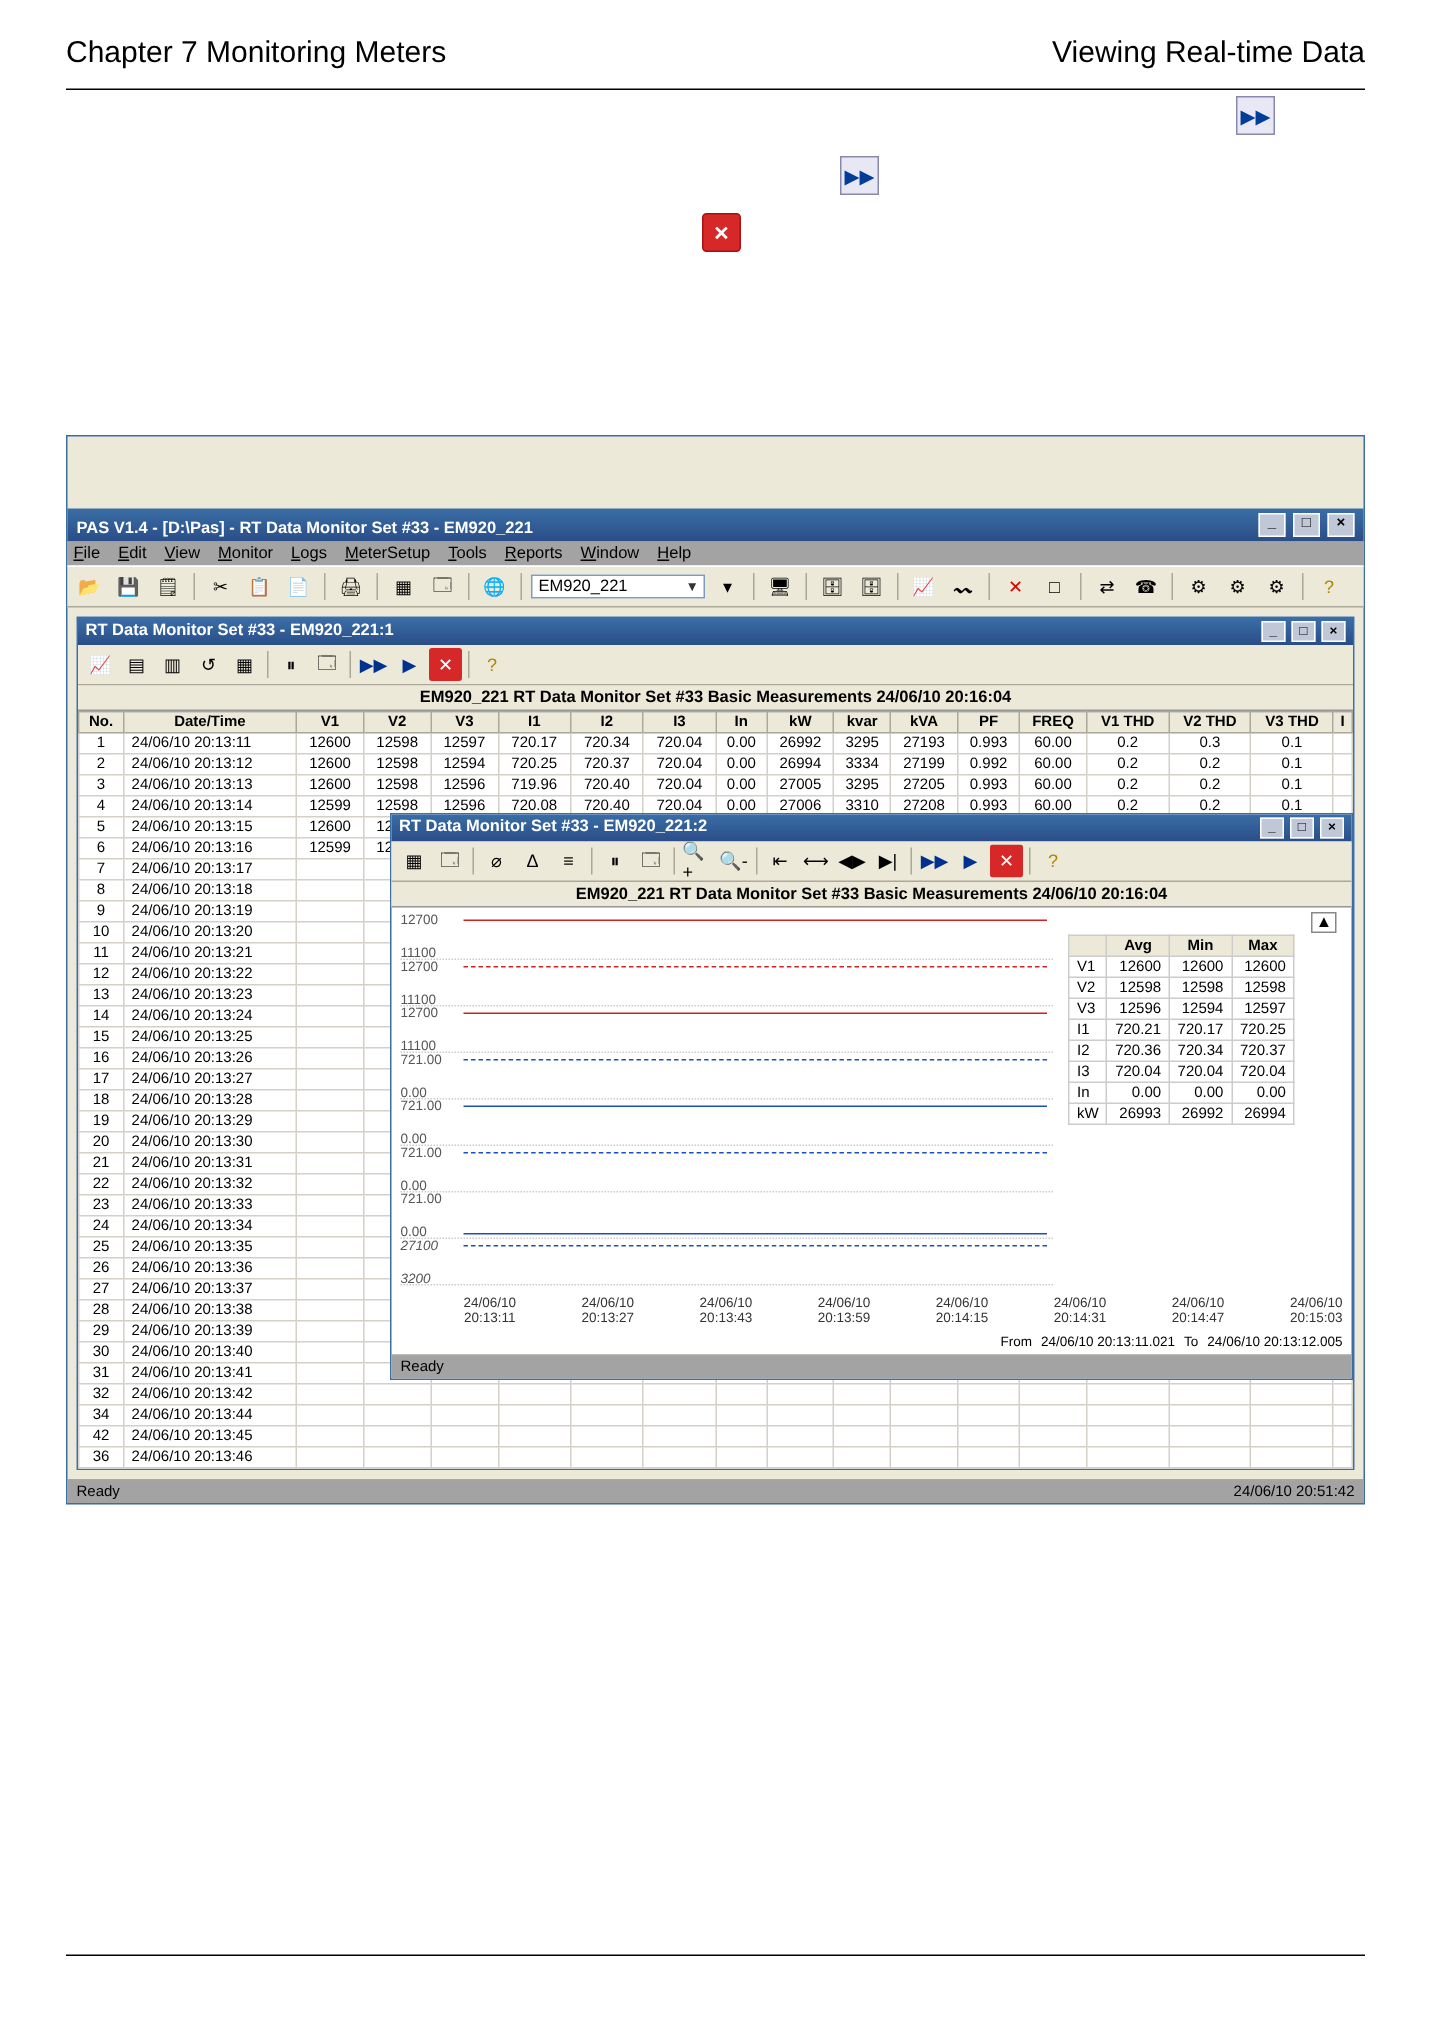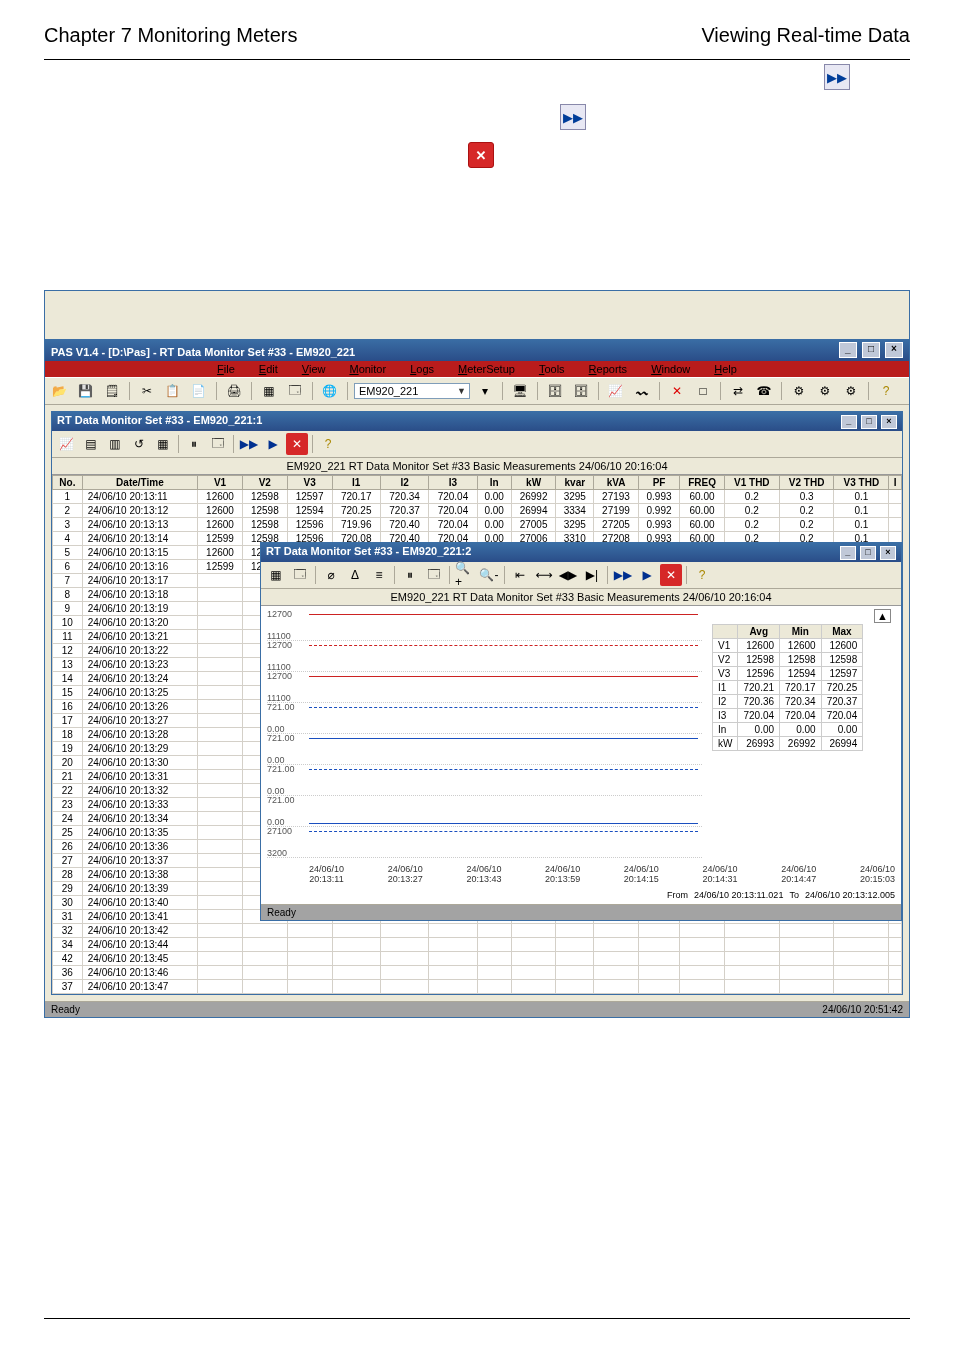--- a/index.html
+++ b/index.html
@@ -60,21 +60,21 @@
     display: flex;
     justify-content: space-between;
     align-items: flex-end;
     font-weight: bold;
     margin-top: 48px;
   }
   .titlebar .btns span {
     display:inline-block; width:16px; height:14px; background:#c0c8d8; margin-left:2px; border:1px solid #fff; text-align:center; line-height:12px; color:#000; font-size:10px;
   }
   .menubar {
-    background:#b91c1c; padding:2px 4px; display:flex; gap:24px;justify-content:center;
+    background:#a3a3a3; padding:2px 4px; display:flex; gap:12px;
   }
   .menubar span { color:#000; }
   .menubar span::first-letter { text-decoration: underline; }
   .toolbar {
     background:#ece9d8; padding:2px 4px; display:flex; gap:4px; align-items:center; flex-wrap:wrap; border-top:1px solid #fff; border-bottom:1px solid #aca899;
   }
   .tool { width:20px; height:20px; display:inline-flex; align-items:center; justify-content:center; border:1px solid transparent; font-size:12px;}
   .combo { border:1px solid #7f9db9; background:#fff; padding:1px 20px 1px 4px; min-width:90px; position:relative;}
   .combo::after { content:"▼"; position:absolute; right:3px; top:2px; font-size:9px; color:#333;}
   .sep { width:1px; height:18px; background:#aca899; margin:0 2px;}
@@ -85,21 +85,21 @@
     background: linear-gradient(#3a6ea5,#2a4d88);
     color:#fff; padding:2px 5px; display:flex; justify-content:space-between; font-weight:bold;
   }
   .child-title .btns span {
     display:inline-block;width:14px;height:12px;background:#c0c8d8;margin-left:1px;border:1px solid #fff;text-align:center;line-height:10px;color:#000;font-size:9px;
   }
   .child-toolbar {
     background:#ece9d8;padding:2px 4px;display:flex;gap:2px;align-items:center;border-bottom:1px solid #aca899;
   }
   .grid-header {
-    background:#ece9d8; font-weight:normal; text-align:center; padding:2px 0; border-bottom:1px solid #999;
+    background:#ece9d8; font-weight:bold; text-align:center; padding:2px 0; border-bottom:1px solid #999;
   }
   table.data {
     width:100%; border-collapse:collapse; font-size:10px;
   }
   table.data th {
     background:#ece9d8; border:1px solid #aca899; padding:1px 3px; font-weight:bold; text-align:center; white-space:nowrap;
   }
   table.data td {
     border:1px solid #d4d0c8; padding:1px 3px; text-align:center; white-space:nowrap; background:#fff;
   }
@@ -941,40 +941,20 @@
                 <td></td>
                 <td></td>
                 <td></td>
                 <td></td>
                 <td></td>
                 <td></td>
                 <td></td>
                 <td></td>
                 <td></td>
               </tr>
-              <tr>
-                <td>37</td>
-                <td class="left">24/06/10 20:13:47</td>
-                <td></td>
-                <td></td>
-                <td></td>
-                <td></td>
-                <td></td>
-                <td></td>
-                <td></td>
-                <td></td>
-                <td></td>
-                <td></td>
-                <td></td>
-                <td></td>
-                <td></td>
-                <td></td>
-                <td></td>
-                <td></td>
-              </tr>
             </tbody>
         </table>
       </div>
     </div>
 
     <div class="chart-window-abs" style="top:130px">
       <div class="child-title">
         <span>RT Data Monitor Set #33 - EM920_221:2</span>
         <span class="btns">
           <span>_</span>
@@ -1040,21 +1020,21 @@
             <div style="position: relative; height: 30px; border-bottom: 1px dotted rgb(204, 204, 204);">
               <span style="position: absolute; left: 0px; top: -1px; font-size: 9px; color: rgb(85, 85, 85);">721.00</span>
               <span style="position: absolute; left: 0px; bottom: -1px; font-size: 9px; color: rgb(85, 85, 85);">0.00</span>
               <div style="position: absolute; left: 42px; right: 4px; top: 4px; height: 0px; border-top: 1px dashed rgb(26, 79, 191);"></div>
             </div>
             <div style="position: relative; height: 30px; border-bottom: 1px dotted rgb(204, 204, 204);">
               <span style="position: absolute; left: 0px; top: -1px; font-size: 9px; color: rgb(85, 85, 85);">721.00</span>
               <span style="position: absolute; left: 0px; bottom: -1px; font-size: 9px; color: rgb(85, 85, 85);">0.00</span>
               <div style="position: absolute; left: 42px; right: 4px; bottom: 2px; height: 0px; border-top: 1px solid rgb(26, 79, 191);"></div>
             </div>
-            <div style="position: relative; height: 30px; border-bottom: 1px dotted rgb(204, 204, 204);">
+            <div style="position: relative; height: 30px; border-bottom: 1px dotted rgb(204, 204, 204); font-style: italic;">
               <span style="position: absolute; left: 0px; top: -1px; font-size: 9px; color: rgb(85, 85, 85);">27100</span>
               <span style="position: absolute; left: 0px; bottom: -1px; font-size: 9px; color: rgb(85, 85, 85);">3200</span>
               <div style="position: absolute; left: 42px; right: 4px; top: 4px; height: 0px; border-top: 1px dashed rgb(26, 79, 191);"></div>
             </div>
           </div>
 
         <div style="width:185px; padding:4px;">
           <div style="height:14px; text-align:right; padding-right:6px;">
             <span style="border:1px solid #888; padding:0 2px;">▲</span>
           </div>

